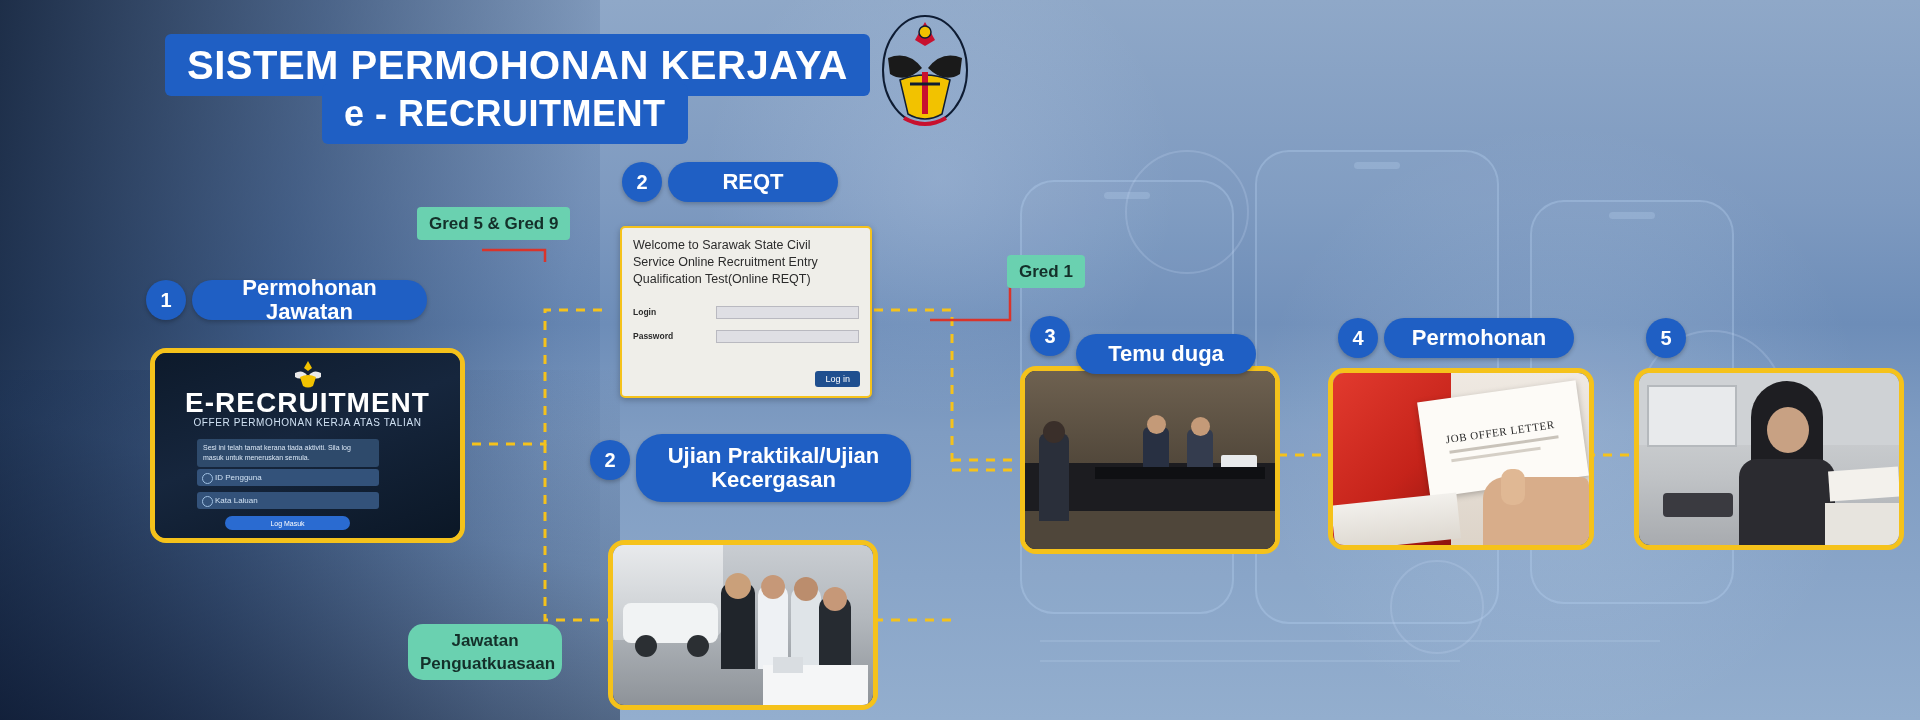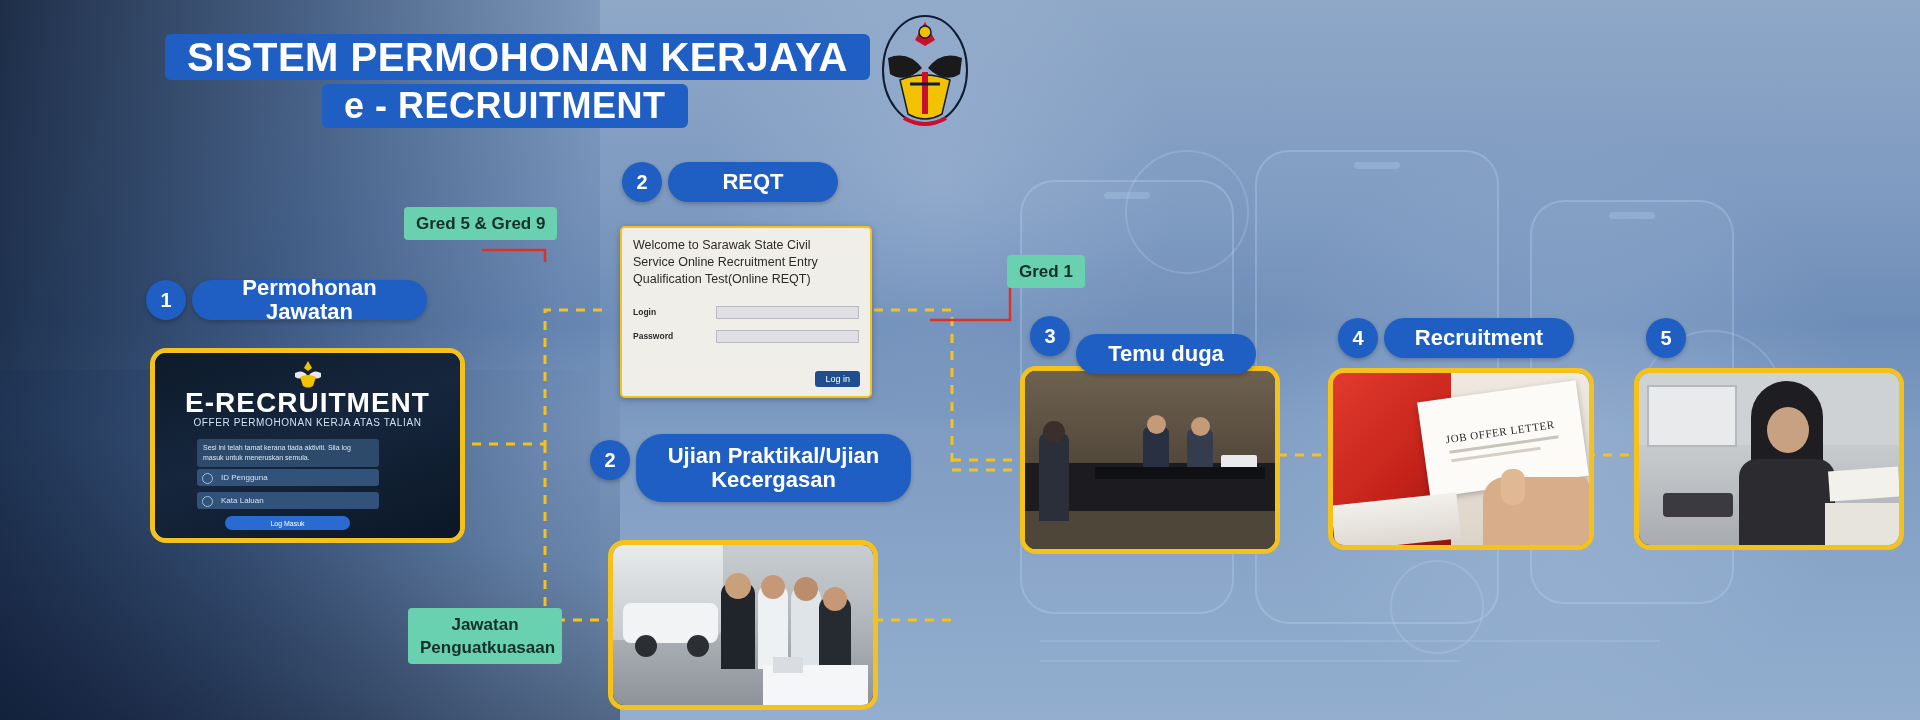--- a/index.html
+++ b/index.html
@@ -64,21 +64,21 @@
   }
 
   
   .title-box {
     position: absolute;
     background: #1f5fc4;
     color: #ffffff;
     font-weight: bold;
     letter-spacing: .5px;
     text-align: center;
-    padding: 0 22px;
+    padding: 8px 22px;
     border-radius: 6px;
     white-space: nowrap;
   }
   #title-line1 {
     left: 165px; top: 34px;
     font-size: 40px;
     line-height: 46px;
   }
   #title-line2 {
     left: 322px; top: 84px;
@@ -190,21 +190,21 @@
     position: absolute;
     left: 42px;
     width: 182px;
     height: 17px;
     background: #33527a;
     border-radius: 3px;
     color: #cfe0f2;
     font-size: 8px;
     display: flex;
     align-items: center;
-    padding-left: 24px;
+    padding-left: 18px;
     box-sizing: border-box;
   }
   .erec-field .dot {
     position: absolute;
     left: 5px; top: 4px;
     width: 9px; height: 9px;
     border-radius: 50%;
     border: 1px solid #9fc0e2;
   }
   .erec-btn {
@@ -367,21 +367,21 @@
         <span>ID Pengguna</span>
       </div>
       <div class="erec-field" style="top:139px;">
         <span class="dot"></span>
         <span>Kata Laluan</span>
       </div>
       <div class="erec-btn" style="top:163px;">Log Masuk</div>
     </div>
   </div>
 
-  <div class="green-label" style="left:404px; top:207px;">Gred 5 &amp; Gred 9</div>
+  <div class="green-label" style="left:417px; top:207px;">Gred 5 &amp; Gred 9</div>
 
   <div class="num-badge" style="left:622px; top:162px;">2</div>
   <div class="pill" style="left:668px; top:162px; width:130px; height:28px;">REQT</div>
 
   <div id="reqt-panel">
     <div id="reqt-welcome">Welcome to Sarawak State Civil Service Online Recruitment Entry Qualification Test(Online REQT)</div>
     <div class="reqt-row" style="top:78px;">
       <span class="lbl">Login</span>
       <span class="fld"></span>
     </div>
@@ -409,21 +409,21 @@
       <div class="sc-el" style="left:148px; top:30px; width:24px; height:24px; border-radius:50%; background:#c69878;"></div>
       <div class="sc-el" style="left:178px; top:42px; width:30px; height:82px; background:#dfe4e8; border-radius:10px 10px 0 0;"></div>
       <div class="sc-el" style="left:181px; top:32px; width:24px; height:24px; border-radius:50%; background:#bb8d6d;"></div>
       <div class="sc-el" style="left:206px; top:52px; width:32px; height:72px; background:#262b31; border-radius:10px 10px 0 0;"></div>
       <div class="sc-el" style="left:210px; top:42px; width:24px; height:24px; border-radius:50%; background:#c69878;"></div>
       <div class="sc-el" style="left:150px; top:120px; width:105px; height:40px; background:#f5f6f7;"></div>
       <div class="sc-el" style="left:160px; top:112px; width:30px; height:16px; background:#d9dde1;"></div>
     </div>
   </div>
 
-  <div class="green-label" style="left:408px; top:608px; width:130px;">Jawatan Penguatkuasaan</div>
+  <div class="green-label" style="left:408px; top:624px; width:130px;border-radius:15px;">Jawatan Penguatkuasaan</div>
 
   <div class="num-badge" style="left:1030px; top:316px;">3</div>
   <div class="pill" style="left:1076px; top:334px; width:140px; height:28px;">Temu duga</div>
 
   <div class="card" style="left:1020px; top:366px; width:250px; height:178px;">
     <div class="scene" style="background:linear-gradient(180deg,#5c5245 0%,#4a4136 55%,#3a332b 100%);">
       <div class="sc-el" style="left:0; top:0; width:250px; height:92px; background:linear-gradient(180deg,#6e6150,#52483b);"></div>
       <div class="sc-el" style="left:0; top:92px; width:250px; height:52px; background:#1c1c20;"></div>
       <div class="sc-el" style="left:0; top:140px; width:250px; height:40px; background:#4f463a;"></div>
       <div class="sc-el" style="left:14px; top:62px; width:30px; height:88px; background:#2a2f3a; border-radius:8px 8px 0 0;"></div>
@@ -431,21 +431,21 @@
       <div class="sc-el" style="left:118px; top:56px; width:26px; height:44px; background:#283042; border-radius:6px 6px 0 0;"></div>
       <div class="sc-el" style="left:122px; top:44px; width:19px; height:19px; border-radius:50%; background:#c49a78;"></div>
       <div class="sc-el" style="left:162px; top:58px; width:26px; height:42px; background:#343c4e; border-radius:6px 6px 0 0;"></div>
       <div class="sc-el" style="left:166px; top:46px; width:19px; height:19px; border-radius:50%; background:#c49a78;"></div>
       <div class="sc-el" style="left:196px; top:84px; width:36px; height:22px; background:#e8eaec; border-radius:2px;"></div>
       <div class="sc-el" style="left:70px; top:96px; width:170px; height:12px; background:#0f1013;"></div>
     </div>
   </div>
 
   <div class="num-badge" style="left:1338px; top:318px;">4</div>
-  <div class="pill" style="left:1384px; top:318px; width:150px; height:28px;">Recruitment</div>
+  <div class="pill" style="left:1384px; top:318px; width:150px; height:28px;">Permohonan</div>
 
   <div class="card" style="left:1328px; top:368px; width:256px; height:172px;">
     <div class="scene" style="background:linear-gradient(180deg,#efe9e2 0%,#ddd4c9 100%);">
       <div class="sc-el" style="left:0; top:0; width:118px; height:172px; background:linear-gradient(135deg,#e23a2e 0%,#c5231a 60%,#8e140f 100%);"></div>
       <div class="sc-el" style="left:90px; top:18px; width:160px; height:96px; background:#fdfbf7; transform:rotate(-8deg); box-shadow:0 2px 6px rgba(0,0,0,.25);"></div>
       <div class="sc-el" style="left:112px; top:52px; width:120px; height:9px; transform:rotate(-8deg); color:#2c2c2c; font-size:11px; font-family:'Liberation Serif',serif; letter-spacing:.6px;">JOB OFFER LETTER</div>
       <div class="sc-el" style="left:116px; top:70px; width:110px; height:3px; background:#c9c3ba; transform:rotate(-8deg);"></div>
       <div class="sc-el" style="left:118px; top:80px; width:90px; height:3px; background:#d5cfc6; transform:rotate(-8deg);"></div>
       <div class="sc-el" style="left:150px; top:104px; width:106px; height:68px; background:#d8ad8a; border-radius:22px 8px 0 0;"></div>
       <div class="sc-el" style="left:168px; top:96px; width:24px; height:36px; background:#e0b894; border-radius:10px;"></div>

